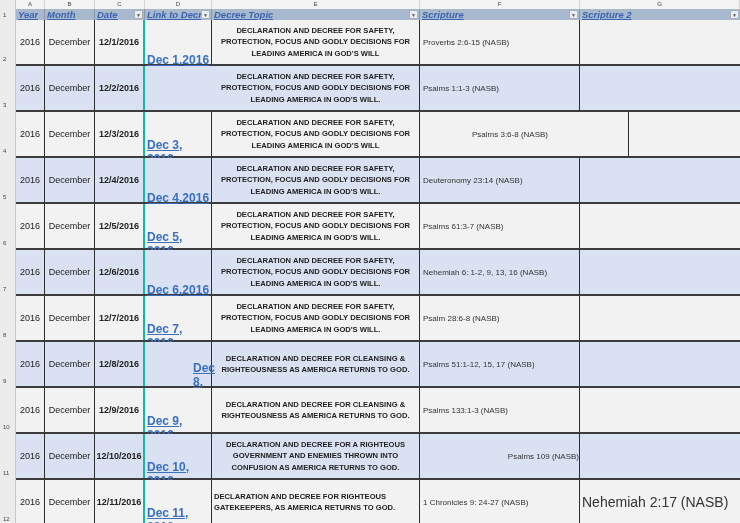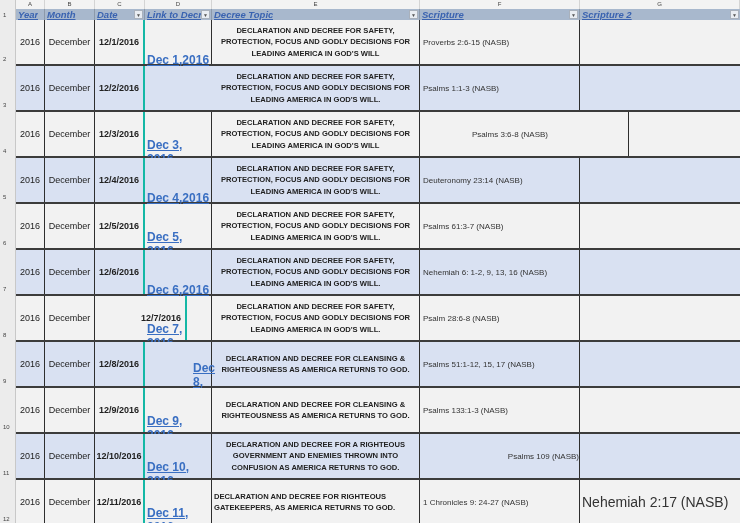--- a/index.html
+++ b/index.html
@@ -237,21 +237,21 @@
           <span></span>
         </div>
       </div>
       <div class="row plain" style="top: 296px; height: 46px;">
         <div class="cell c-year" style="left: 0px; width: 29px;">
           <span>2016</span>
         </div>
         <div class="cell c-month" style="left: 29px; width: 50px;">
           <span>December</span>
         </div>
-        <div class="cell c-date thick" style="left: 79px; width: 50px; margin-left: 42px;">
+        <div class="cell c-date thick" style="left: 79px; width: 50px;">
           <span>12/7/2016</span>
         </div>
         <div class="cell c-link" style="left: 129px; width: 67px;">
           <a>Dec 7, 2016</a>
         </div>
         <div class="cell c-topic" style="left: 196px; width: 208px;">
           <span>DECLARATION AND DECREE FOR SAFETY, PROTECTION, FOCUS AND GODLY DECISIONS FOR LEADING AMERICA IN GOD'S WILL.</span>
         </div>
         <div class="cell c-scr" style="left: 404px; width: 160px;">
           <span>Psalm 28:6-8 (NASB)</span>

